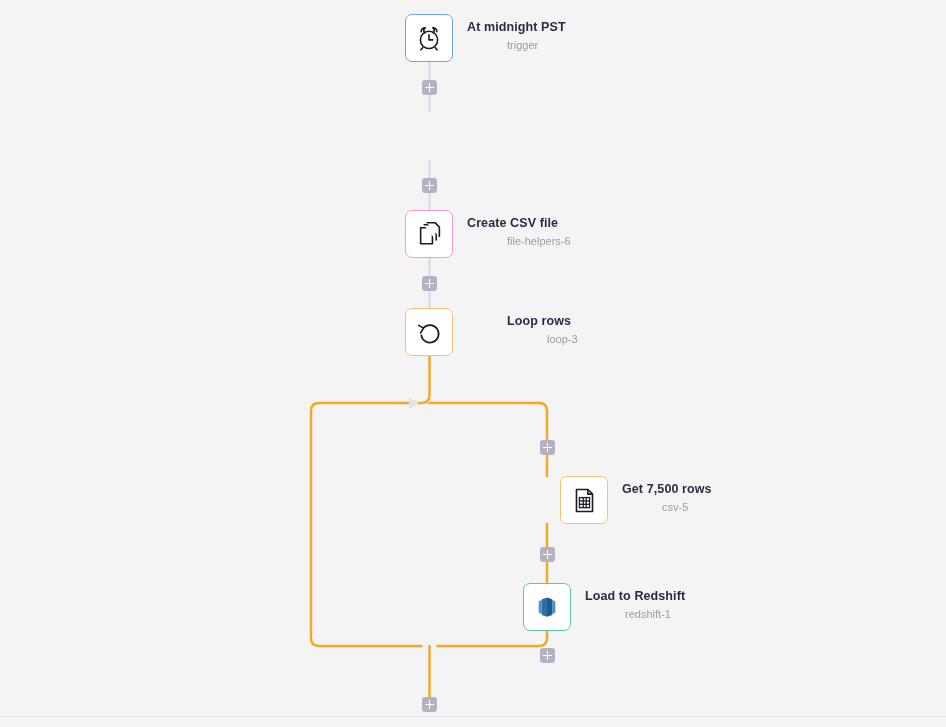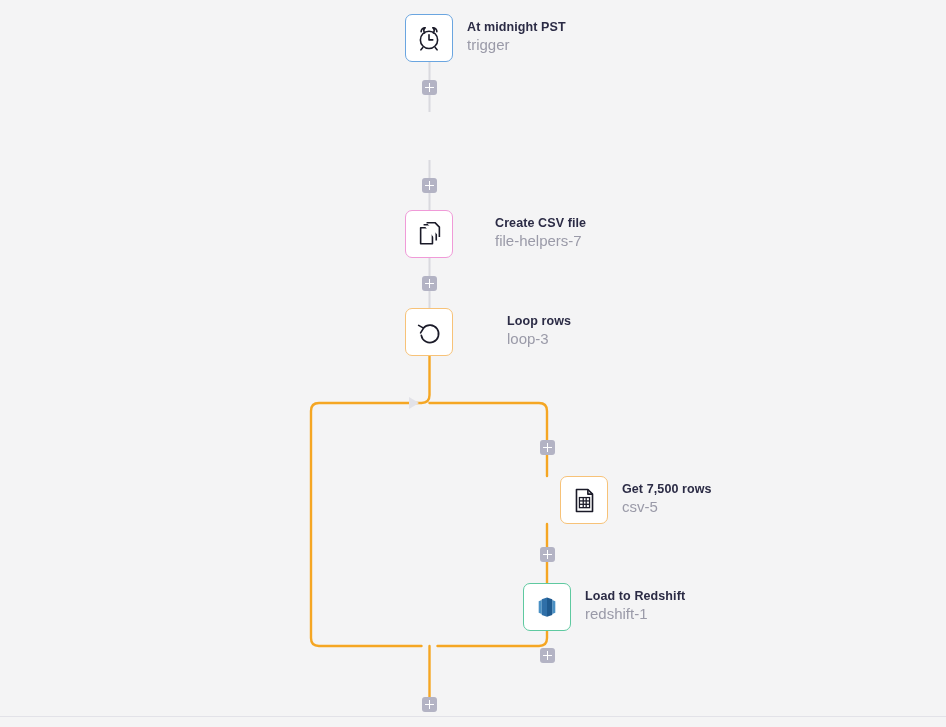--- a/index.html
+++ b/index.html
@@ -59,24 +59,25 @@
     white-space: nowrap;
   }
   .node-title {
     font-size: 12.5px;
     font-weight: bold;
     color: #2b2b45;
     line-height: 17px;
     letter-spacing: .1px;
   }
   .node-sub {
-    font-size: 15px;
+    font-size: 11px;
     color: #9a9aa8;
     line-height: 16px;
     margin-top: 1px;
+    margin-left: 40px;
   }
 
   
   .plus {
     position: absolute;
     width: 15px;
     height: 15px;
     border-radius: 3px;
     background: #b3b3c4;
     z-index: 6;
@@ -154,33 +155,33 @@
         </g>
       </svg>
     </div>
     <div class="node-label">
       <div class="node-title">At midnight PST</div>
       <div class="node-sub">trigger</div>
     </div>
   </div>
 
 
-  <div class="node" style="left:405px; top:210px;gap:28px;">
+  <div class="node" style="left:405px; top:210px;">
     <div class="node-box c-pink">
       <svg class="icon-svg" width="27" height="27" viewBox="0 0 32 32">
         <g fill="#ffffff" stroke="#1a1a28" stroke-width="1.9" stroke-linejoin="round">
           <path d="M5.5 8 H15 l4.5 4.5 V27 H5.5 Z"></path>
           <path d="M9 4.5 H19 l5 5 V23"></path>
           <path d="M12.5 2 H22.5 l5.2 5.2 V19"></path>
         </g>
       </svg>
     </div>
     <div class="node-label">
       <div class="node-title">Create CSV file</div>
-      <div class="node-sub">file-helpers-7</div>
+      <div class="node-sub">file-helpers-6</div>
     </div>
   </div>
 
   <div class="node" style="left:405px; top:308px;gap:40px;">
     <div class="node-box c-orange">
       <svg class="icon-svg" width="28" height="28" viewBox="0 0 32 32">
         <g fill="none" stroke="#1a1a28" stroke-width="1.9" stroke-linecap="round" stroke-linejoin="round">
           <path d="M9.6 11.4 A10 10 0 1 1 7.2 19.8"></path>
           <path d="M4.2 8.4 L9.8 11.6 L6.4 17.0"></path>
         </g>

